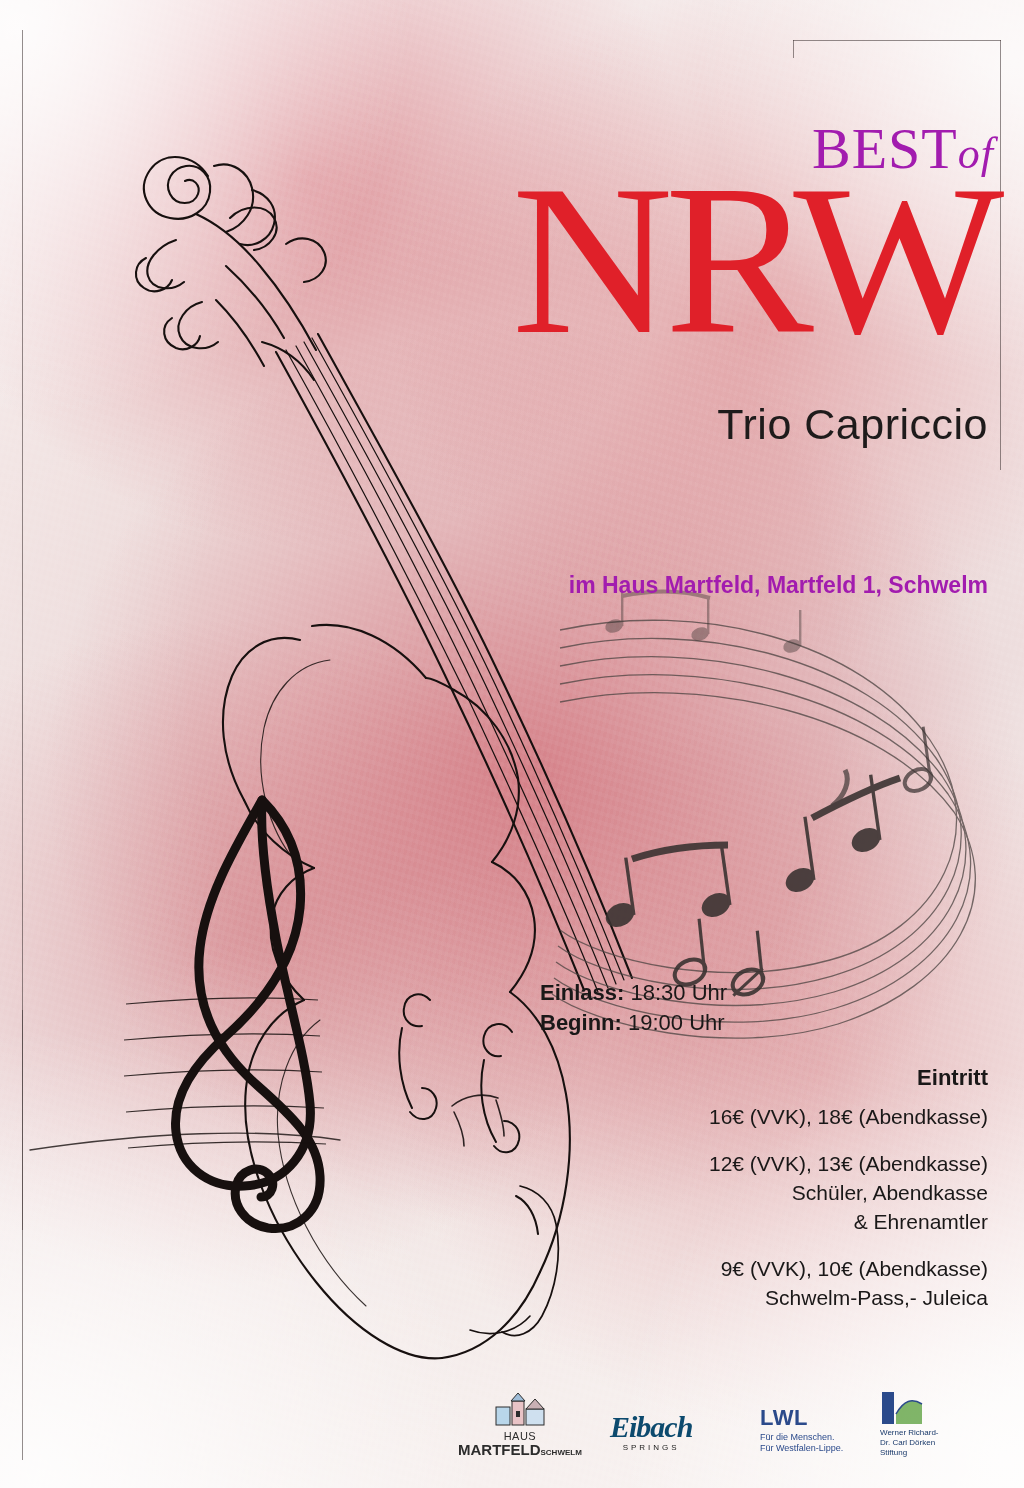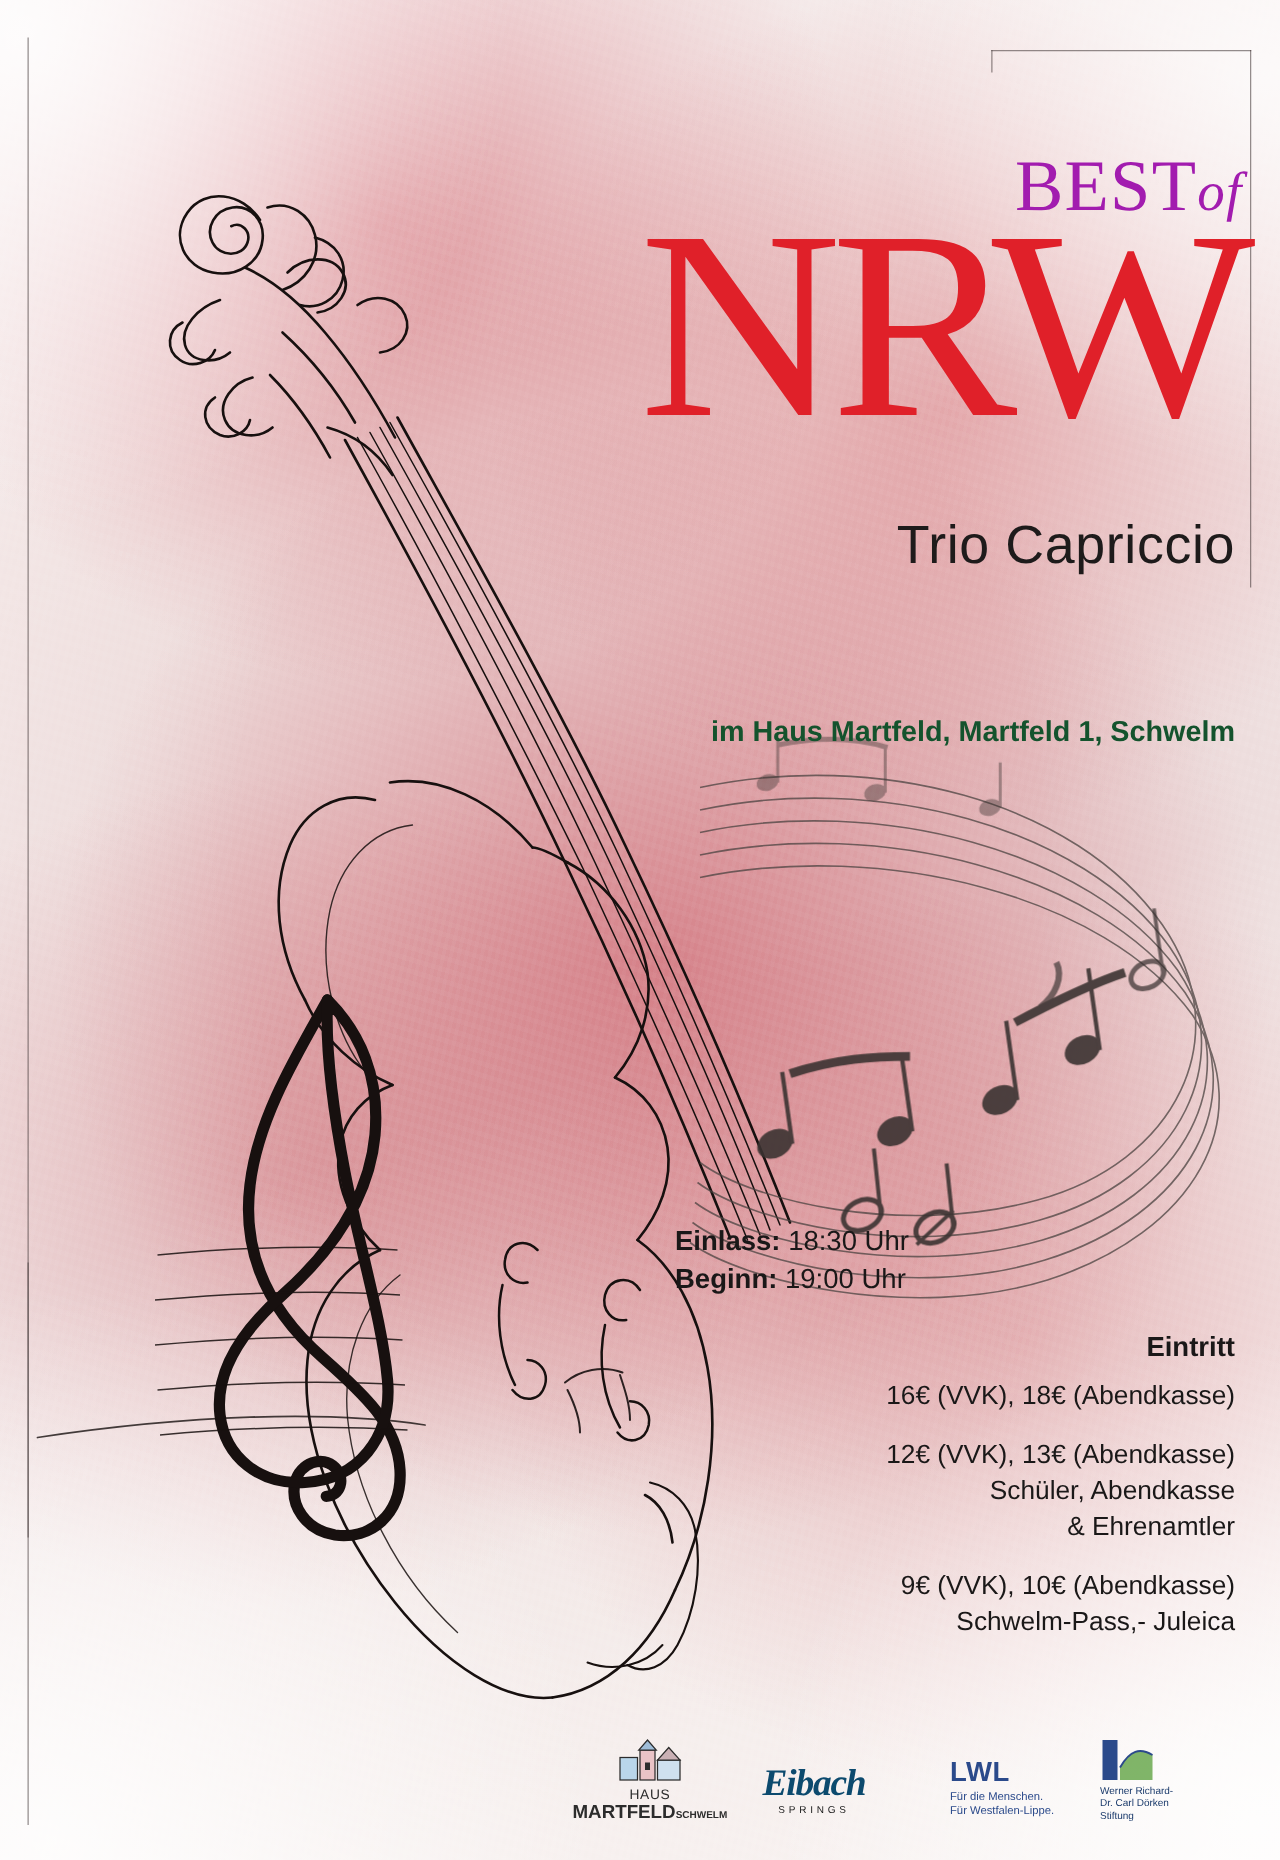--- a/index.html
+++ b/index.html
@@ -124,21 +124,21 @@
     margin-top: -6px;
     margin-right: 4px;
     font-weight: 400;
     transform: scaleX(1.04);
     transform-origin: right center;
   }
 
   .ensemble {
     position: absolute;
     left: 440px;
-    top: 412px;
+    top: 400px;
     width: 548px;
     text-align: right;
     font-size: 43px;
     color: #1e1b1b;
     letter-spacing: 0.5px;
   }
   .date {
     position: absolute;
     left: 440px;
     top: 505px;
@@ -149,21 +149,21 @@
     letter-spacing: 0.5px;
   }
   .venue {
     position: absolute;
     left: 400px;
     top: 572px;
     width: 588px;
     text-align: right;
     font-size: 23px;
     font-weight: bold;
-    color: #14532d;
+    color: #a21caf;
   }
 
   .times {
     position: absolute;
     left: 540px;
     top: 978px;
     width: 448px;
     text-align: left;
     font-size: 22px;
     color: #1a1818;

